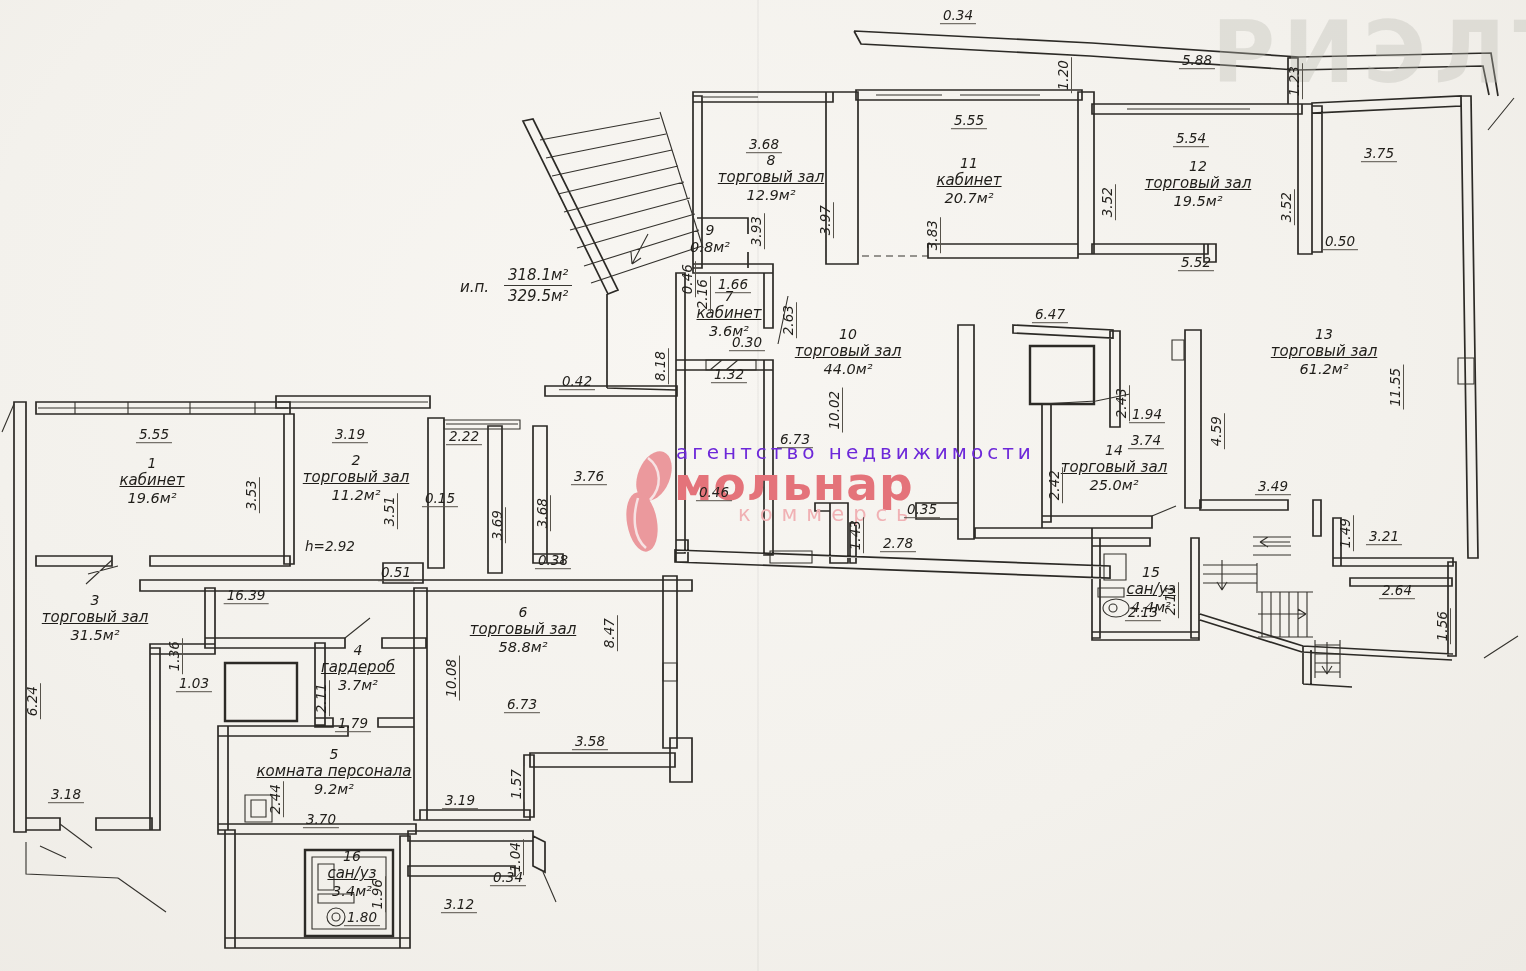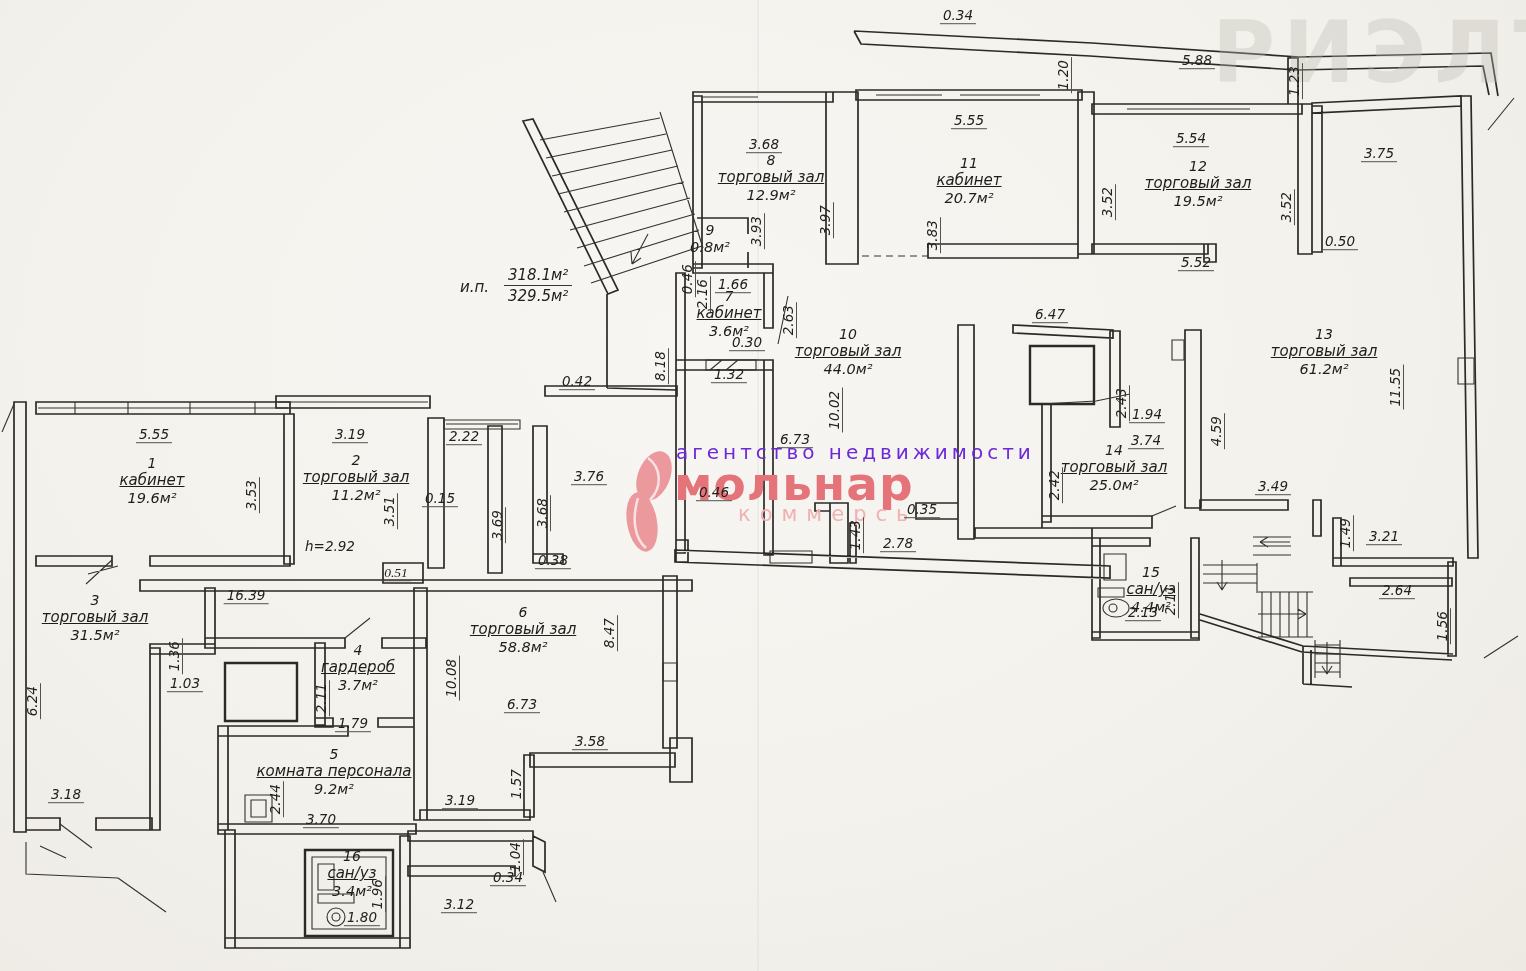--- a/index.html
+++ b/index.html
@@ -312,25 +312,25 @@
     <span class="dim" style="left: 154px; top: 436px;">5.55</span>
     <span class="dim rot" style="left: 252px; top: 496px;">3.53</span>
     <span class="dim" style="left: 350px; top: 436px;">3.19</span>
     <span class="dim" style="left: 464px; top: 438px;">2.22</span>
     <span class="dim rot" style="left: 390px; top: 512px;">3.51</span>
     <span class="dim" style="left: 440px; top: 500px;">0.15</span>
     <span class="dim" style="left: 589px; top: 478px;">3.76</span>
     <span class="dim rot" style="left: 498px; top: 526px;">3.69</span>
     <span class="dim rot" style="left: 543px; top: 514px;">3.68</span>
     <span class="dim" style="left: 553px; top: 562px;">0.38</span>
-    <span class="dim" style="left: 396px; top: 574px; font-family: Liberation Serif, serif;">0.51</span>
+    <span class="dim" style="left: 396px; top: 574px;">0.51</span>
     <span class="dim noline" style="left: 330px; top: 547px;">h=2.92</span>
     <span class="dim" style="left: 246px; top: 597px;">16.39</span>
     <span class="dim rot" style="left: 175px; top: 657px;">1.36</span>
-    <span class="dim" style="left: 185px; top: 685px;">1.03</span>
+    <span class="dim" style="left: 194px; top: 685px;">1.03</span>
     <span class="dim rot" style="left: 33px; top: 702px;">6.24</span>
     <span class="dim" style="left: 66px; top: 796px;">3.18</span>
     <span class="dim rot" style="left: 452px; top: 679px;">10.08</span>
     <span class="dim rot" style="left: 322px; top: 699px;">2.11</span>
     <span class="dim" style="left: 353px; top: 725px;">1.79</span>
     <span class="dim rot" style="left: 276px; top: 800px;">2.44</span>
     <span class="dim" style="left: 321px; top: 821px;">3.70</span>
     <span class="dim" style="left: 522px; top: 706px;">6.73</span>
     <span class="dim rot" style="left: 610px; top: 634px;">8.47</span>
     <span class="dim" style="left: 590px; top: 743px;">3.58</span>

